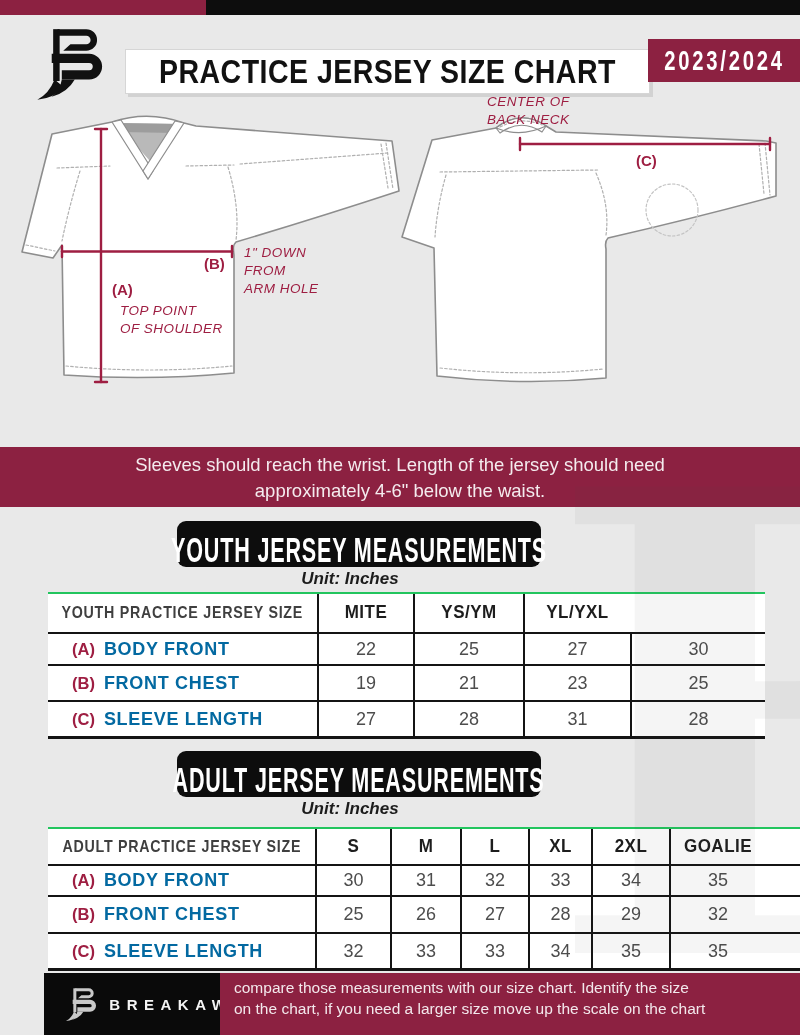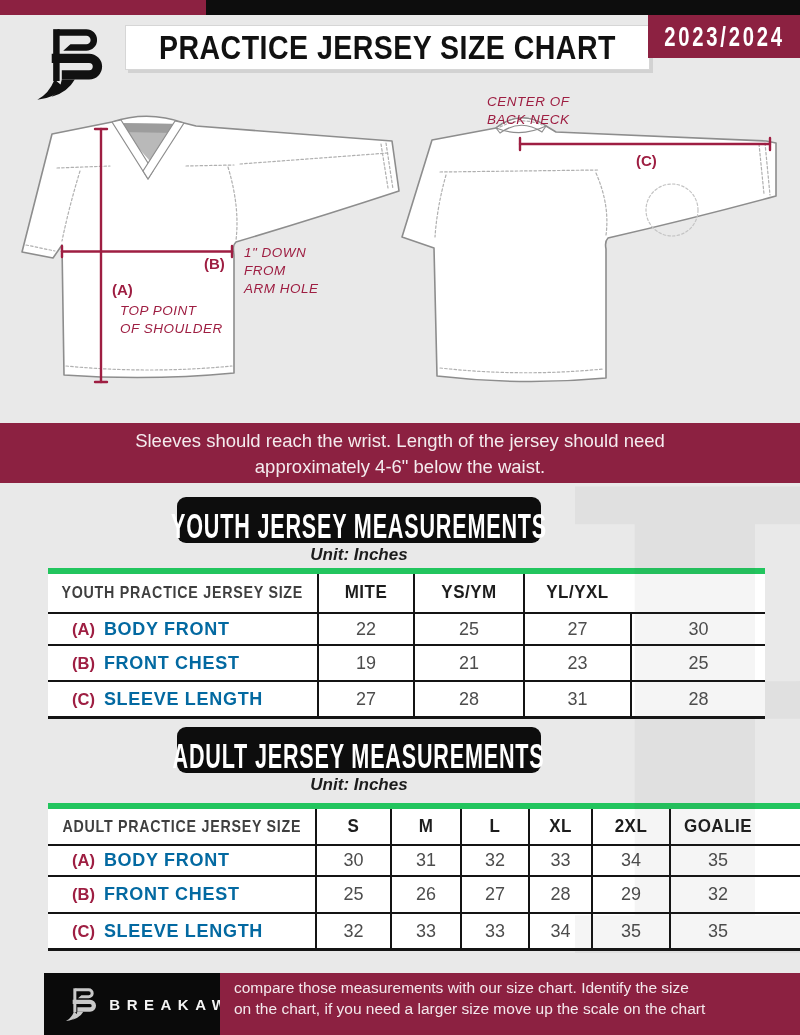--- a/index.html
+++ b/index.html
@@ -23,25 +23,25 @@
 
   
   .banner{left:0;top:423px;width:800px;height:60px;background:#8c2141;color:#f4ebee;
           text-align:center;font-size:18.5px;line-height:26px;padding-top:5px;box-sizing:border-box;}
 
   
   .hbox{left:177px;width:364px;height:46px;background:#0d0d0d;border-radius:9px;
         display:flex;align-items:flex-end;justify-content:center;}
   .hbox span{color:#fff;font-weight:bold;font-size:27px;letter-spacing:1px;
         transform:scale(.8,1.28);white-space:nowrap;}
-  .unit{left:177px;width:364px;text-align:center;font-style:italic;font-weight:600;
+  .unit{left:168px;width:364px;text-align:center;font-style:italic;font-weight:600;
         font-size:17px;color:#1c1c1c;}
 
   
-  .tbl{background:#ffffff;border-top:6px solid #22c55e;border-bottom:3px solid #141414;}
+  .tbl{background:#ffffff;border-top:2px solid #22c55e;border-bottom:3px solid #141414;}
   .tr{display:grid;border-bottom:2px solid #141414;}
   .tr:last-child{border-bottom:none;}
   .c{display:flex;align-items:center;justify-content:center;}
   .vline{border-left:2px solid #141414;}
   .col-head span{font-size:17px;font-weight:bold;color:#1d1d1d;letter-spacing:.5px;
         transform:scaleY(1.08);white-space:nowrap;}
   .lab-head span{font-size:15.5px;font-weight:600;color:#3f3f3f;letter-spacing:.8px;
         transform:scale(.92,1.05);white-space:nowrap;}
   .val span{font-size:18px;color:#4d4d4d;transform:scaleY(1.05);}
   .rowlab{justify-content:flex-start;padding-left:24px;}
@@ -54,21 +54,21 @@
         display:flex;align-items:center;padding-left:20px;box-sizing:border-box;gap:12px;margin-left:44px;}
   .brand{color:#f4f4f4;font-weight:bold;font-size:15px;letter-spacing:6.5px;white-space:nowrap;}
   .footer-maroon{left:220px;top:973px;width:580px;height:62px;background:#8c2141;
         color:#f3e8ec;font-size:15.5px;line-height:20.5px;padding:5px 0 0 14px;box-sizing:border-box;}
 
   
   .watermark{left:545px;top:408px;font-family:"DejaVu Serif",serif;font-weight:bold;
         font-size:640px;line-height:1;color:rgba(70,70,70,0.055);pointer-events:none;z-index:5;}
 
   .diagram{left:0;top:85px;z-index:1;}
-  .z2{z-index:2;}
+  .z2{z-index:2;margin-top:24px;}
 </style>
 </head>
 <body>
 
 <div class="page">
 
   <svg width="0" height="0" style="position:absolute">
     <symbol id="logo-b" viewBox="0 0 100 110">
       <rect x="28" y="8" width="9" height="72"></rect>
       <path d="M34,8 h40 a15,15 0 0 1 0,30 h-32 l10,-9 h22 a6,6 0 0 0 0,-12 h-40 z"></path>

